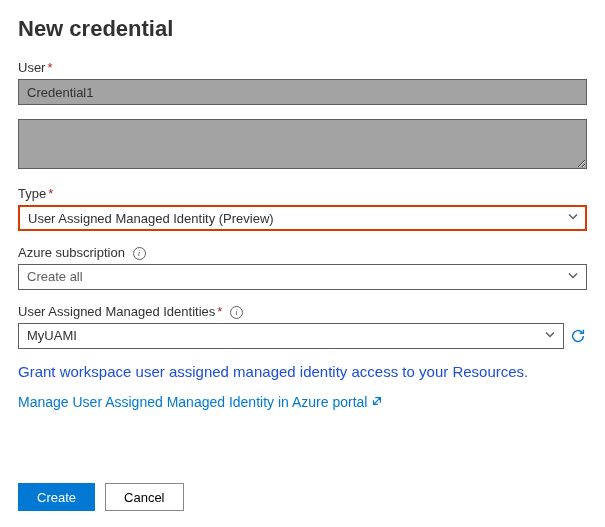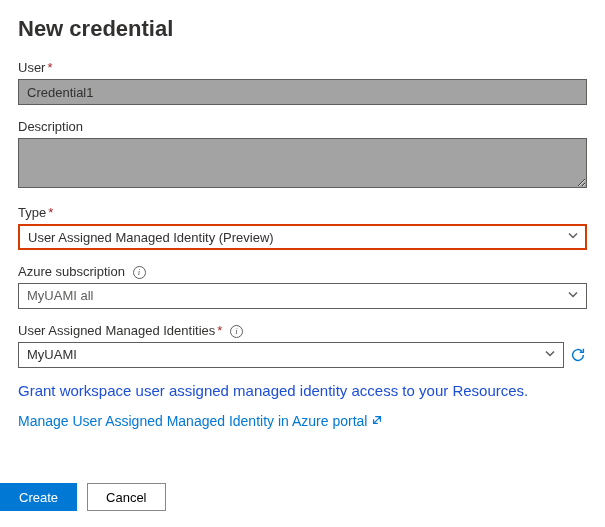--- a/index.html
+++ b/index.html
@@ -83,21 +83,21 @@
       color: #0078d4;
       font-size: 14px;
       text-decoration: none;
       display: inline-flex;
       align-items: flex-start;
       gap: 4px;
     }
     .ext-icon svg { width: 12px; height: 12px; stroke: #0078d4; fill: none; stroke-width: 1.4; }
     .footer {
       position: absolute;
-      left: 0;
+      left: 18px;
       bottom: 16px;
       display: flex;
       gap: 10px;
     }
     .btn {
       min-width: 70px;
       height: 28px;
       border: 1px solid #8a8886;
       background: #fff;
       font-size: 13px;
@@ -120,21 +120,20 @@
 <h1 class="title">New credential</h1>
 
 <div class="field">
   <label class="field-label">
     <span>User</span><span class="req">*</span>
   </label>
   <input type="text" class="text-input" value="Credential1" style="">
 </div>
 
 <div class="field">
-  <label class="field-label">Description</label>
   <textarea class="textarea-input" style=""></textarea>
 </div>
 
 <div class="field">
   <label class="field-label">
     <span>Type</span><span class="req">*</span>
   </label>
   <div class="select-wrap highlighted">
     <div class="select">User Assigned Managed Identity (Preview)</div>
     <span class="chevron">
@@ -144,21 +143,21 @@
     </span>
   </div>
 </div>
 
 <div class="field">
   <label class="field-label">
     <span>Azure subscription</span>
     <span class="info-icon">i</span>
   </label>
   <div class="select-wrap">
-    <div class="select placeholder-color">MyUAMI all</div>
+    <div class="select placeholder-color">Create all</div>
     <span class="chevron">
       <svg viewBox="0 0 12 12">
           <polyline points="2,4 6,8 10,4"></polyline>
         </svg>
     </span>
   </div>
 </div>
 
 <div class="field">
   <label class="field-label">

